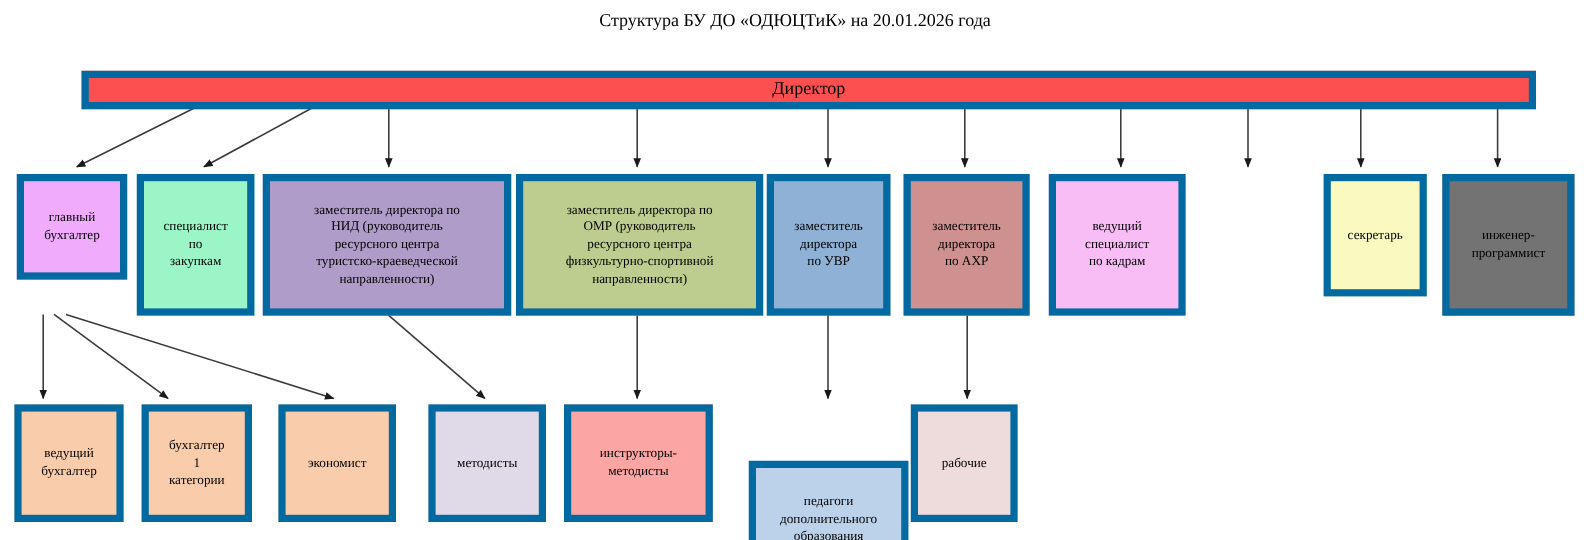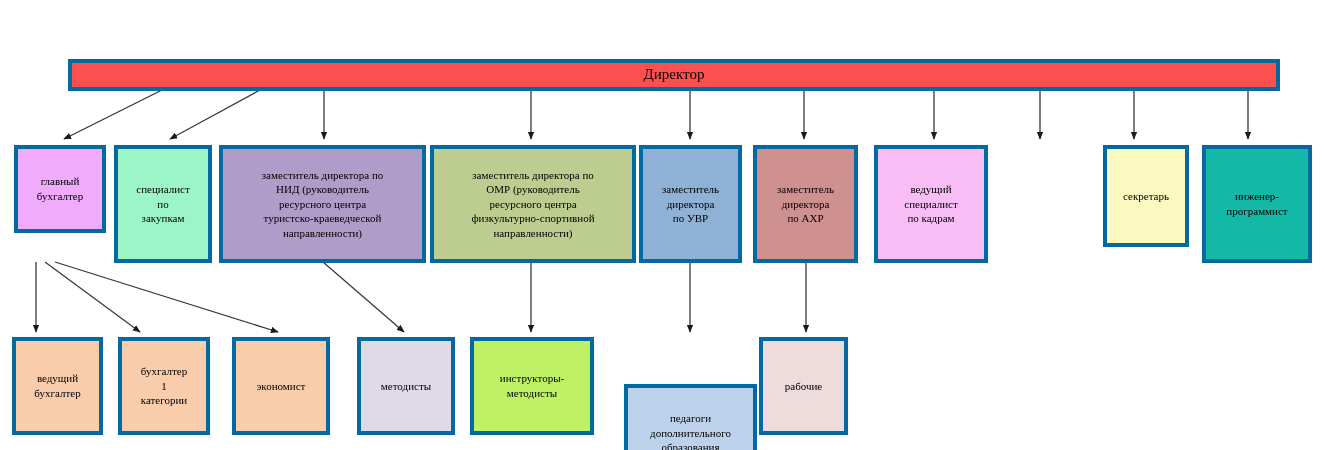--- a/index.html
+++ b/index.html
@@ -30,21 +30,21 @@
     position: absolute;
     left: 0;
     top: 0;
     width: 1325px;
     height: 450px;
     pointer-events: none;
   }
   .node {
     position: absolute;
     box-sizing: border-box;
-    border: 4px solid #0369a1;
+    border: 6px solid #0369a1;
     display: flex;
     align-items: center;
     text-align: center;
     color: #000000;
     line-height: 1.32;
     padding: 2px 3px;
   }
   .node-label {
     display: block;
     width: 100%;
@@ -54,20 +54,21 @@
     font-size: 15px;
   }
   .lvl1 { font-size: 11px; }
   .lvl2 { font-size: 11px; }
 </style>
 </head>
 <body>
 
 <div id="chart-root" style="background: rgb(255, 255, 255);">
 
+  <div id="page-title">Структура БУ ДО «ОДЮЦТиК» на 20.01.2026 года</div>
 
   <svg id="connector-layer" viewBox="0 0 1325 450" width="1325" height="450">
     <defs>
       <marker id="arrowhead" markerWidth="9" markerHeight="9" refX="7.2" refY="3.2" orient="auto" markerUnits="userSpaceOnUse">
         <path d="M0,0 L8,3.2 L0,6.4 Z" fill="#1a1a1a"></path>
       </marker>
     </defs>
     <g stroke="#3a3a3a" stroke-width="1.3" fill="none" marker-end="url(#arrowhead)">
 
       <path d="M162,90 L64,139"></path>
@@ -133,41 +134,41 @@
 по АХР</span>
   </div>
   <div class="node lvl1" style="left: 874px; top: 145px; width: 114px; height: 118px; background: rgb(249, 189, 246);">
     <span class="node-label">ведущий
 специалист
 по кадрам</span>
   </div>
   <div class="node lvl1" style="left: 1103px; top: 145px; width: 86px; height: 102px; background: rgb(249, 249, 192);">
     <span class="node-label">секретарь</span>
   </div>
-  <div class="node lvl1" style="left: 1202px; top: 145px; width: 110px; height: 118px; background: #14b8a6;">
+  <div class="node lvl1" style="left: 1202px; top: 145px; width: 110px; height: 118px; background: #737373;">
     <span class="node-label">инженер-
 программист</span>
   </div>
 
   <div class="node lvl2" style="left: 12px; top: 337px; width: 91px; height: 98px; background: rgb(249, 204, 171);">
     <span class="node-label">ведущий
 бухгалтер</span>
   </div>
   <div class="node lvl2" style="left: 118px; top: 337px; width: 92px; height: 98px; background: rgb(249, 204, 171);">
     <span class="node-label">бухгалтер
 1
 категории</span>
   </div>
   <div class="node lvl2" style="left: 232px; top: 337px; width: 98px; height: 98px; background: rgb(249, 204, 171);">
     <span class="node-label">экономист</span>
   </div>
   <div class="node lvl2" style="left: 357px; top: 337px; width: 98px; height: 98px; background: rgb(223, 217, 232);">
     <span class="node-label">методисты</span>
   </div>
-  <div class="node lvl2" style="left: 470px; top: 337px; width: 124px; height: 98px; background: #bef264;">
+  <div class="node lvl2" style="left: 470px; top: 337px; width: 124px; height: 98px; background: #fca5a5;">
     <span class="node-label">инструкторы-
 методисты</span>
   </div>
   <div class="node lvl2" style="left: 624px; top: 337px; width: 133px; height: 98px; background: rgb(188, 210, 234); margin-top: 47px;">
     <span class="node-label">педагоги
 дополнительного
 образования</span>
   </div>
   <div class="node lvl2" style="left: 759px; top: 337px; width: 89px; height: 98px; background: rgb(238, 220, 220);">
     <span class="node-label">рабочие</span>

